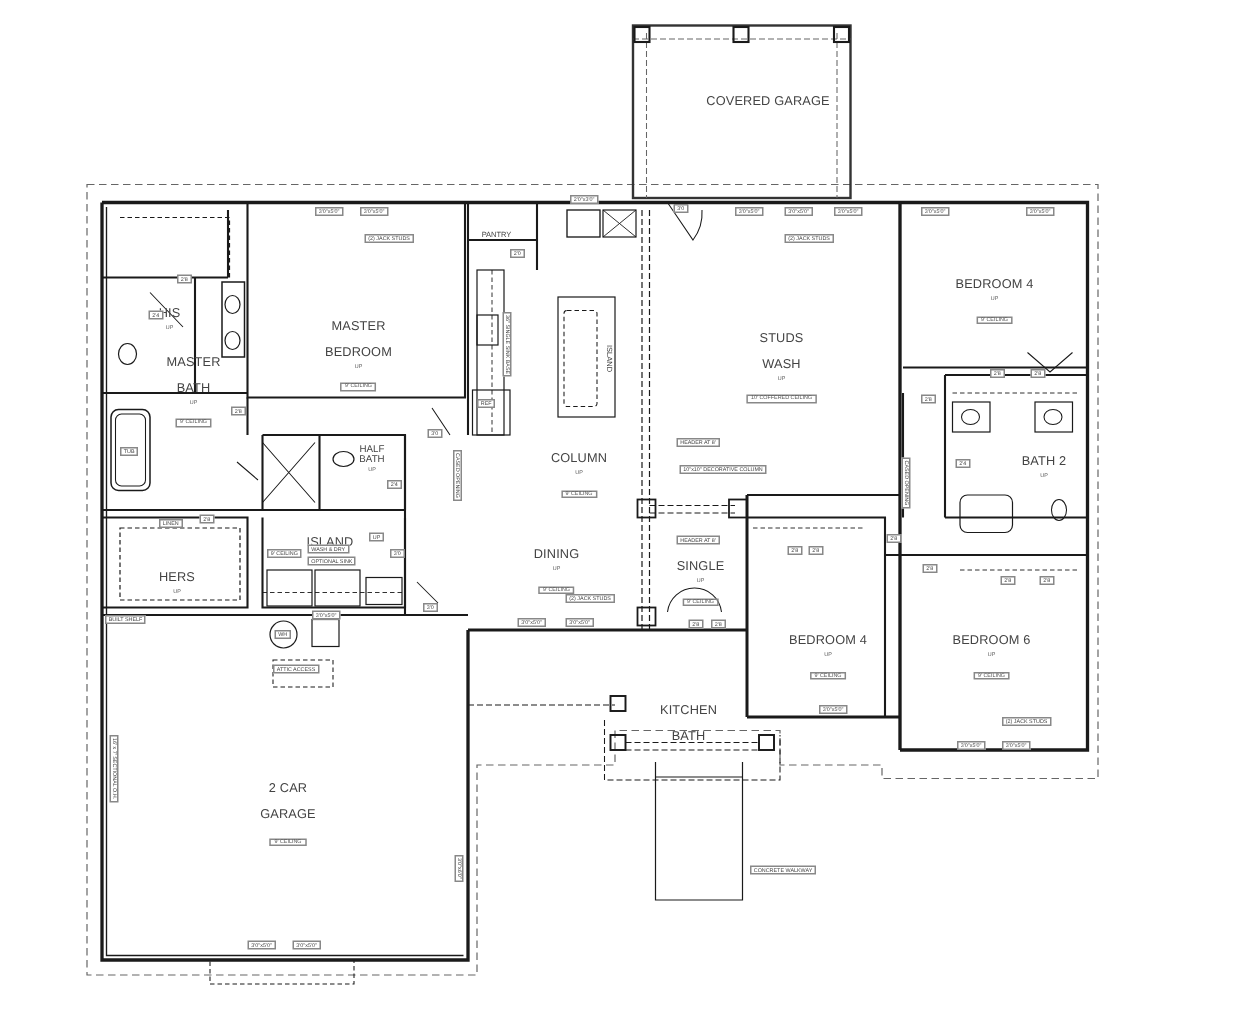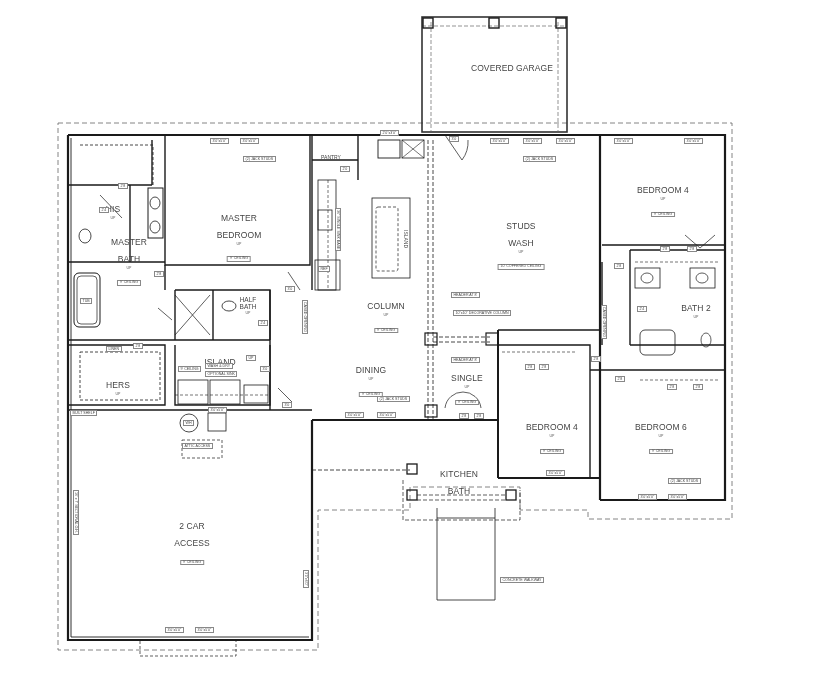--- a/index.html
+++ b/index.html
@@ -195,21 +195,21 @@
 </div>
 
 <div class="lbl" style="left:661px;top:417px;">
   <span class="room-name">BEDROOM 6</span>
   <span class="room-sub">UP</span>
   <span class="room-ceil">9' CEILING</span>
 </div>
 
 <div class="lbl" style="left:192px;top:516px;">
   <span class="room-name">2 CAR</span><br>
-  <span class="room-name">ACCESS</span><br>
+  <span class="room-name">GARAGE</span><br>
   <span class="room-ceil">9' CEILING</span>
 </div>
 
 <div class="lbl" style="left:459px;top:464px;">
   <span class="room-name">KITCHEN</span><br>
   <span class="room-name">BATH</span>
 </div>
 
 <span class="tag" style="left:210px;top:138px;">3'0"x5'0"</span>
 <span class="tag" style="left:240px;top:138px;">3'0"x5'0"</span>

